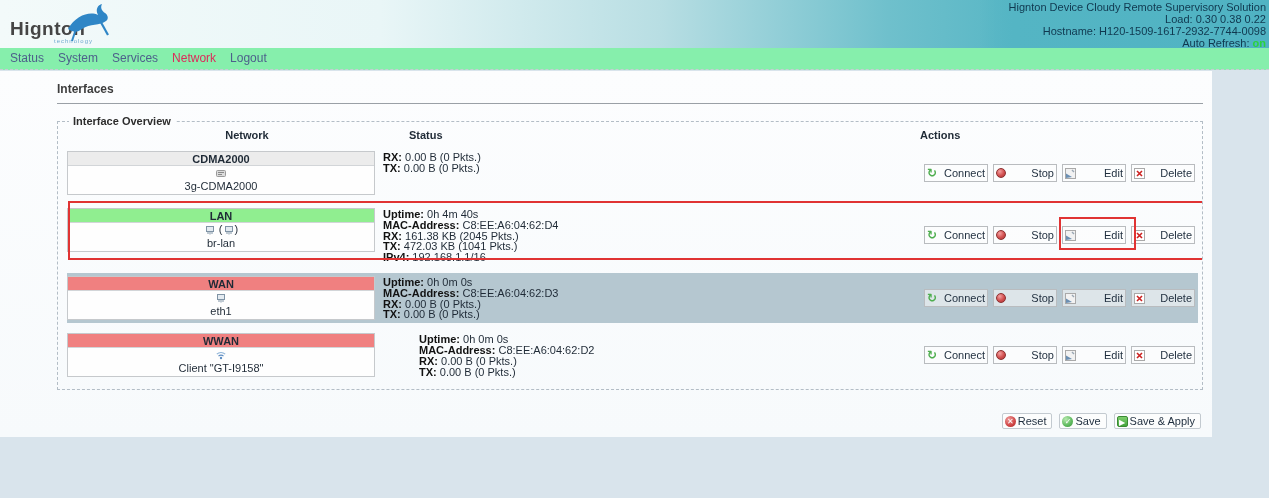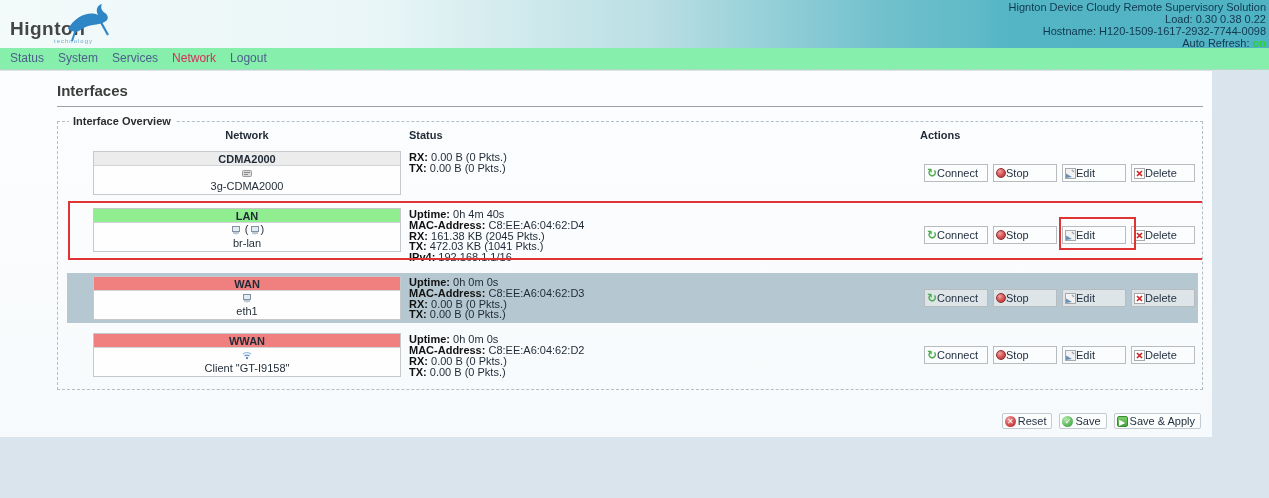--- a/index.html
+++ b/index.html
@@ -33,49 +33,49 @@
     background:#86efac; border-bottom:1px dashed #c7cdd3; padding:3px 0 0 3px;
   }
   .nav a { color:#4d608b; text-decoration:none; font-size:12px; margin:0 7px; cursor:pointer; }
   .nav a.active { color:#dd2a5b; }
   
   .content { position:absolute; left:0; top:71px; width:1269px; height:366px;
     background:linear-gradient(180deg,#fcfdfe 0%,#f7fafc 100%); }
   .right-strip { position:absolute; right:0; top:0; width:57px; height:366px; background:#d9e4ec; }
   .page-title {
     position:absolute; left:57px; top:11px; width:1146px; margin:0;
-    font-size:15px; font-weight:bold; color:#3d3d3d;
+    font-size:12px; font-weight:bold; color:#3d3d3d;
     border-bottom:1px solid #9aa0a6; padding-bottom:7px;
   }
   fieldset.overview {
     position:absolute; left:57px; top:44px; width:1146px; height:275px;
     border:1px dashed #b3bdc6; margin:0; padding:0 0 0 0; overflow:hidden;
   }
   fieldset.overview legend { margin-left:11px; padding:0 4px; font-weight:bold; font-size:11px; color:#2c2c2c; }
   .tbl { margin:2px 0 0 9px; width:1131px; }
   .thead { display:flex; font-weight:bold; margin-bottom:7px; }
   .th-net { width:308px; margin-left:26px; text-align:center; }
   .th-status { flex:1; padding-left:8px; text-align:left; }
   .th-actions { width:278px; text-align:left; }
   
   .irow { position:relative; display:flex; margin-bottom:7px; padding:3px 0; }
-  .net-cell { width:308px; margin-left:26px; }
+  .net-cell { width:308px; }
   .net-box { border:1px solid #c6c9cc; background:#fefefe; text-align:center; }
   .net-title { height:14px; line-height:14px; font-weight:bold; border-bottom:1px solid #d2d5d8; }
   .net-iconline { height:14px; line-height:13px; }
   .net-name { height:14px; line-height:12px; }
   .status-cell { flex:1; padding:1px 0 0 8px; line-height:10.8px; }
   .status-cell b { color:#111; }
   .actions-cell { width:278px; display:flex; align-items:center; gap:5px; padding-left:4px; }
   .act-btn {
     position:relative; width:64px; height:18px; border:1px solid #b9bcbf;
     background:rgba(253,254,254,0.55); display:flex; align-items:center;
     padding:0 2px; cursor:pointer;
   }
-  .act-label { flex:1; text-align:left; color:#1e2d3d; }
+  .act-label { flex:1; text-align:right; color:#1e2d3d; }
   
   .row-highlight {
     position:absolute; left:1px; right:-15px; top:-4px; bottom:6px;
     border:2px solid #e03333; pointer-events:none; z-index:5;
   }
   .btn-highlight {
     position:absolute; left:-4px; top:-10px; width:77px; height:33px;
     border:2px solid #e03333; pointer-events:none; z-index:6;
   }
   
@@ -265,21 +265,21 @@
                 </div>
                 <div class="act-btn">
                   <svg width="11" height="11" viewBox="0 0 11 11">
                     <rect x="0.5" y="0.5" width="10" height="10" fill="#ffffff" stroke="#a9a9a9"></rect>
                     <path d="M3,3 L8,8 M8,3 L3,8" stroke="#cc2222" stroke-width="1.6"></path>
                   </svg>
                   <span class="act-label">Delete</span>
                 </div>
               </div>
   </div>
-            <div class="irow" style="background: transparent;">
+            <div class="irow" style="background: transparent; gap: 36px;">
     <div class="net-cell">
       <div class="net-box">
         <div class="net-title" style="background: rgb(240, 128, 128);">WWAN</div>
         <div class="net-iconline"><svg width="12" height="11" viewBox="0 0 12 11">
                       <circle cx="6" cy="8" r="1.2" fill="#5f8fc4"></circle>
                       <path d="M3.5,6.2 a3.5,3.5 0 0 1 5,0" fill="none" stroke="#5f8fc4" stroke-width="1.1"></path>
                       <path d="M1.8,4.2 a6,6 0 0 1 8.4,0" fill="none" stroke="#8fb4d8" stroke-width="1.1"></path>
                     </svg></div>
         <div class="net-name">Client "GT-I9158"</div>
       </div>

